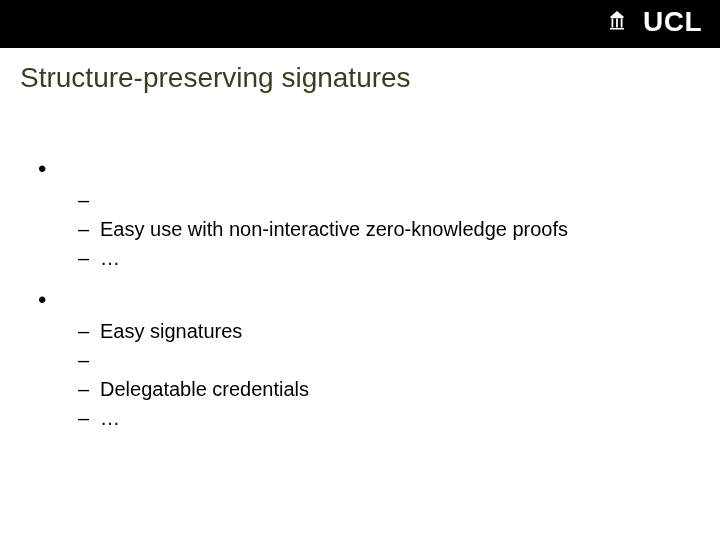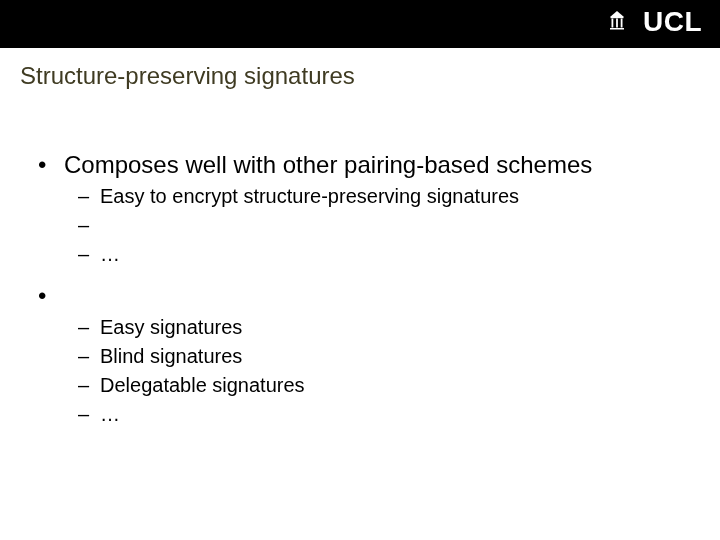--- a/index.html
+++ b/index.html
@@ -34,21 +34,21 @@
   }
   .logo-text {
     color: #ffffff;
     font-size: 28px;
     font-weight: 900;
     letter-spacing: 0.5px;
     font-family: Arial, sans-serif;
   }
   .slide-title {
     color: #3f3b22;
-    font-size: 24px;
+    font-size: 28px;
     font-weight: 400;
     padding: 14px 20px 8px 20px;
   }
   .content {
     padding: 50px 8px 0 8px;
     color: #000000;
   }
   .bullet-l1 {
     display: flex;
     align-items: baseline;
@@ -93,49 +93,47 @@
     <span class="logo-text">UCL</span>
   </div>
 </div>
 
 <div class="slide-title">Structure-preserving signatures</div>
 
 <div class="content">
 
   <div class="bullet-l1">
     <span class="marker">•</span>
-    <span>Composes well with other pairing-based schemes</span>
   </div>
   <div class="bullet-l2">
     <span class="marker">–</span>
-    <span>Easy to encrypt structure-preserving signatures</span>
   </div>
   <div class="bullet-l2">
     <span class="marker">–</span>
+    <span>Easy use with non-interactive zero-knowledge proofs</span>
   </div>
   <div class="bullet-l2">
     <span class="marker">–</span>
     <span>…</span>
   </div>
 
   <div class="section-gap"></div>
 
   <div class="bullet-l1">
     <span class="marker">•</span>
   </div>
   <div class="bullet-l2">
     <span class="marker">–</span>
     <span>Easy signatures</span>
   </div>
   <div class="bullet-l2">
     <span class="marker">–</span>
-    <span>Blind signatures</span>
   </div>
   <div class="bullet-l2">
     <span class="marker">–</span>
-    <span>Delegatable signatures</span>
+    <span>Delegatable credentials</span>
   </div>
   <div class="bullet-l2">
     <span class="marker">–</span>
     <span>…</span>
   </div>
 
 </div>
 
 </body></html>

